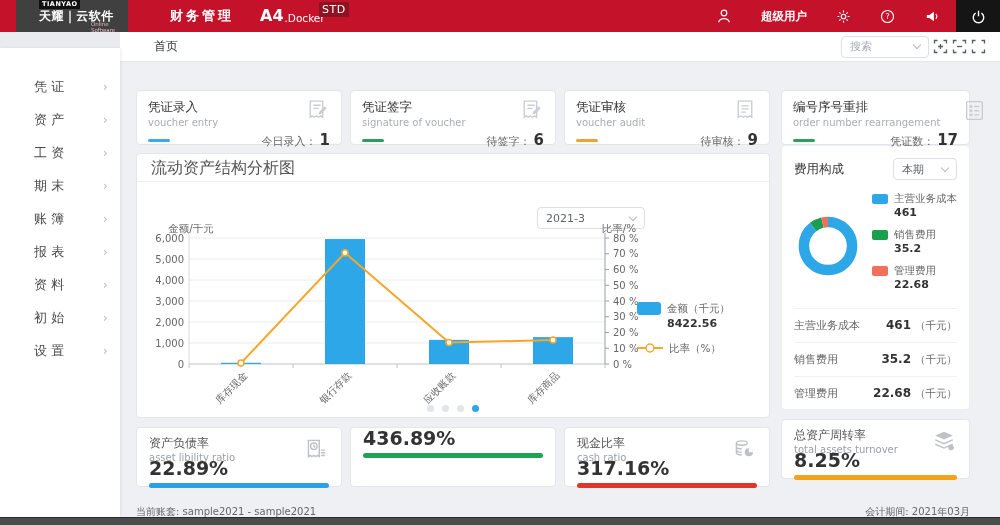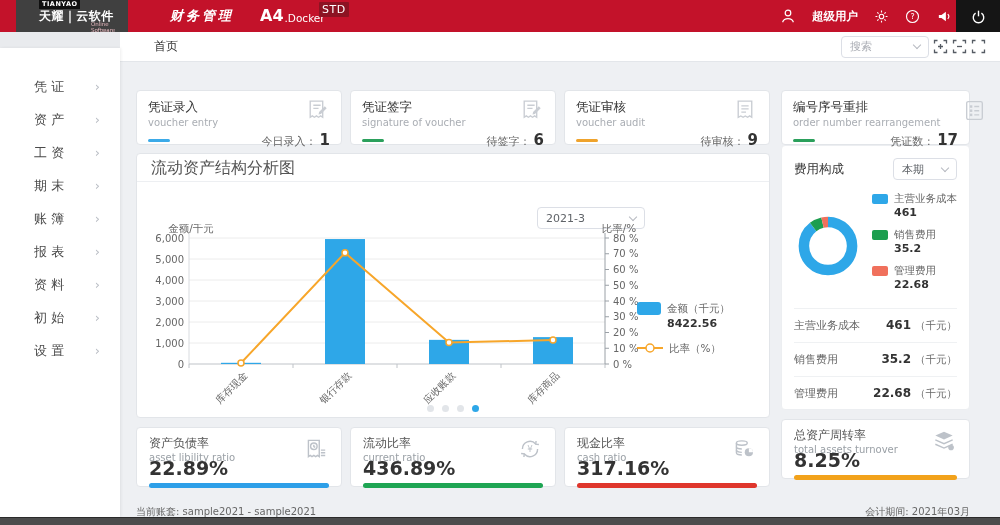--- a/index.html
+++ b/index.html
@@ -11,37 +11,37 @@
   }
   
   .header { position:absolute; top:0; left:0; width:1000px; height:32px;
     background:#C3122A; display:flex; align-items:center; z-index:5; }
   .logo-panel { margin-left:16px; width:112px; height:32px; background:#404040;
     display:flex; flex-direction:column; justify-content:center; padding-left:23px; }
   .logo-badge { background:#101010; color:#fff; font-size:6.5px; font-weight:bold;
     letter-spacing:.5px; padding:1px 3px; width:fit-content; margin-bottom:1px; }
   .logo-text { color:#fff; font-size:12px; font-weight:bold; line-height:1.05; letter-spacing:.5px; }
   .logo-sub { font-size:5.5px; color:#E8B9BF; margin-left:52px; line-height:1; }
-  .app-title { margin-left:42px; color:#fff; font-weight:bold; font-size:13px; letter-spacing:3px;font-style:italic; }
+  .app-title { margin-left:42px; color:#fff; font-weight:bold; font-size:13px; letter-spacing:3px; }
   .product { margin-left:26px; color:#fff; position:relative; display:flex; align-items:flex-end; padding-right:30px; }
   .product b { font-size:16px; line-height:1; }
   .product .docker { font-size:10.5px; margin-left:1px; }
   .product .std { position:absolute; top:-6px; right:6px; background:#8C1322;
     color:#fff; font-size:11px; padding:1px 3px; border-radius:1px; letter-spacing:.5px; }
-  .header-right { margin-left:auto; display:flex; align-items:center; gap:16px; padding-right:4px; }
+  .header-right { margin-left:auto; display:flex; align-items:center; gap:29px; padding-right:16px; }
   .username { color:#fff; font-size:11.5px; font-weight:bold; }
   .hicon { display:flex; align-items:center; cursor:pointer; }
   .power-block { width:44px; height:32px; background:#151515; display:flex;
     align-items:center; justify-content:center; cursor:pointer; }
   
   .band { position:absolute; top:32px; left:0; right:0; height:16px; background:#E9EBEE; }
   .sidebar { position:absolute; top:48px; left:0; width:120px; bottom:8px; background:#fff;
     box-shadow:1px 0 3px rgba(0,0,0,.07); padding-top:22px; z-index:2; }
   .side-item { height:33px; display:flex; align-items:center; justify-content:space-between;
-    padding:0 20px 0 34px; color:#4a4a4a; font-size:13px; cursor:pointer;text-align:right; }
+    padding:0 12px 0 34px; color:#4a4a4a; font-size:13px; cursor:pointer;text-align:right; }
   .side-chevron { color:#B9BDC4; font-size:13px; }
   .topbar { position:absolute; top:32px; left:120px; right:0; height:30px; background:#fff;
     border-bottom:1px solid #E3E6EA; display:flex; align-items:center; }
   .tab { margin-left:34px; font-size:12px; color:#333; cursor:pointer; }
   .topbar-right { margin-left:auto; display:flex; align-items:center; gap:4px; padding-right:14px; }
   .select { border:1px solid #DCDFE6; border-radius:4px; height:22px; background:#fff;
     display:flex; align-items:center; justify-content:space-between; padding:0 8px; cursor:pointer; }
   .select .chev { width:6px; height:6px; border-right:1.2px solid #B6B9C0; border-bottom:1.2px solid #B6B9C0;
     transform:rotate(45deg); margin-top:-3px; flex:none; }
   .search-select { width:88px; }
@@ -383,33 +383,20 @@
               <path d="M10 8v1.7l1.3.8"></path>
               <path d="M16.5 13h4M16.5 15.5h4M16.5 18h4"></path>
             </svg>
           </span>
         </div>
         <div class="m-value">22.89%</div>
         <div class="m-bar" style="background-color: rgb(45, 159, 232);"></div>
       </div>
 
       <div class="card m-card">
-        <div class="m-head">
-          <div>
-            <div class="m-title">流动比率</div>
-            <div class="m-sub">current ratio</div>
-          </div>
-          <span class="m-icon">
-            <svg width="26" height="26" viewBox="0 0 24 24" fill="none" stroke="#BDC2C9" stroke-width="1.3">
-              <path d="M19 12a7 7 0 0 1-12.2 4.7M5 12a7 7 0 0 1 12.2-4.7"></path>
-              <path d="M17.6 4.6l-.3 2.9 2.9.3M6.4 19.4l.3-2.9-2.9-.3"></path>
-              <text x="12" y="15" text-anchor="middle" font-size="8" fill="#BDC2C9" stroke="none" font-family="DejaVu Sans,sans-serif">¥</text>
-            </svg>
-          </span>
-        </div>
         <div class="m-value">436.89%</div>
         <div class="m-bar" style="background-color: rgb(30, 165, 83);"></div>
       </div>
 
       <div class="card m-card">
         <div class="m-head">
           <div>
             <div class="m-title">现金比率</div>
             <div class="m-sub">cash ratio</div>
           </div>

